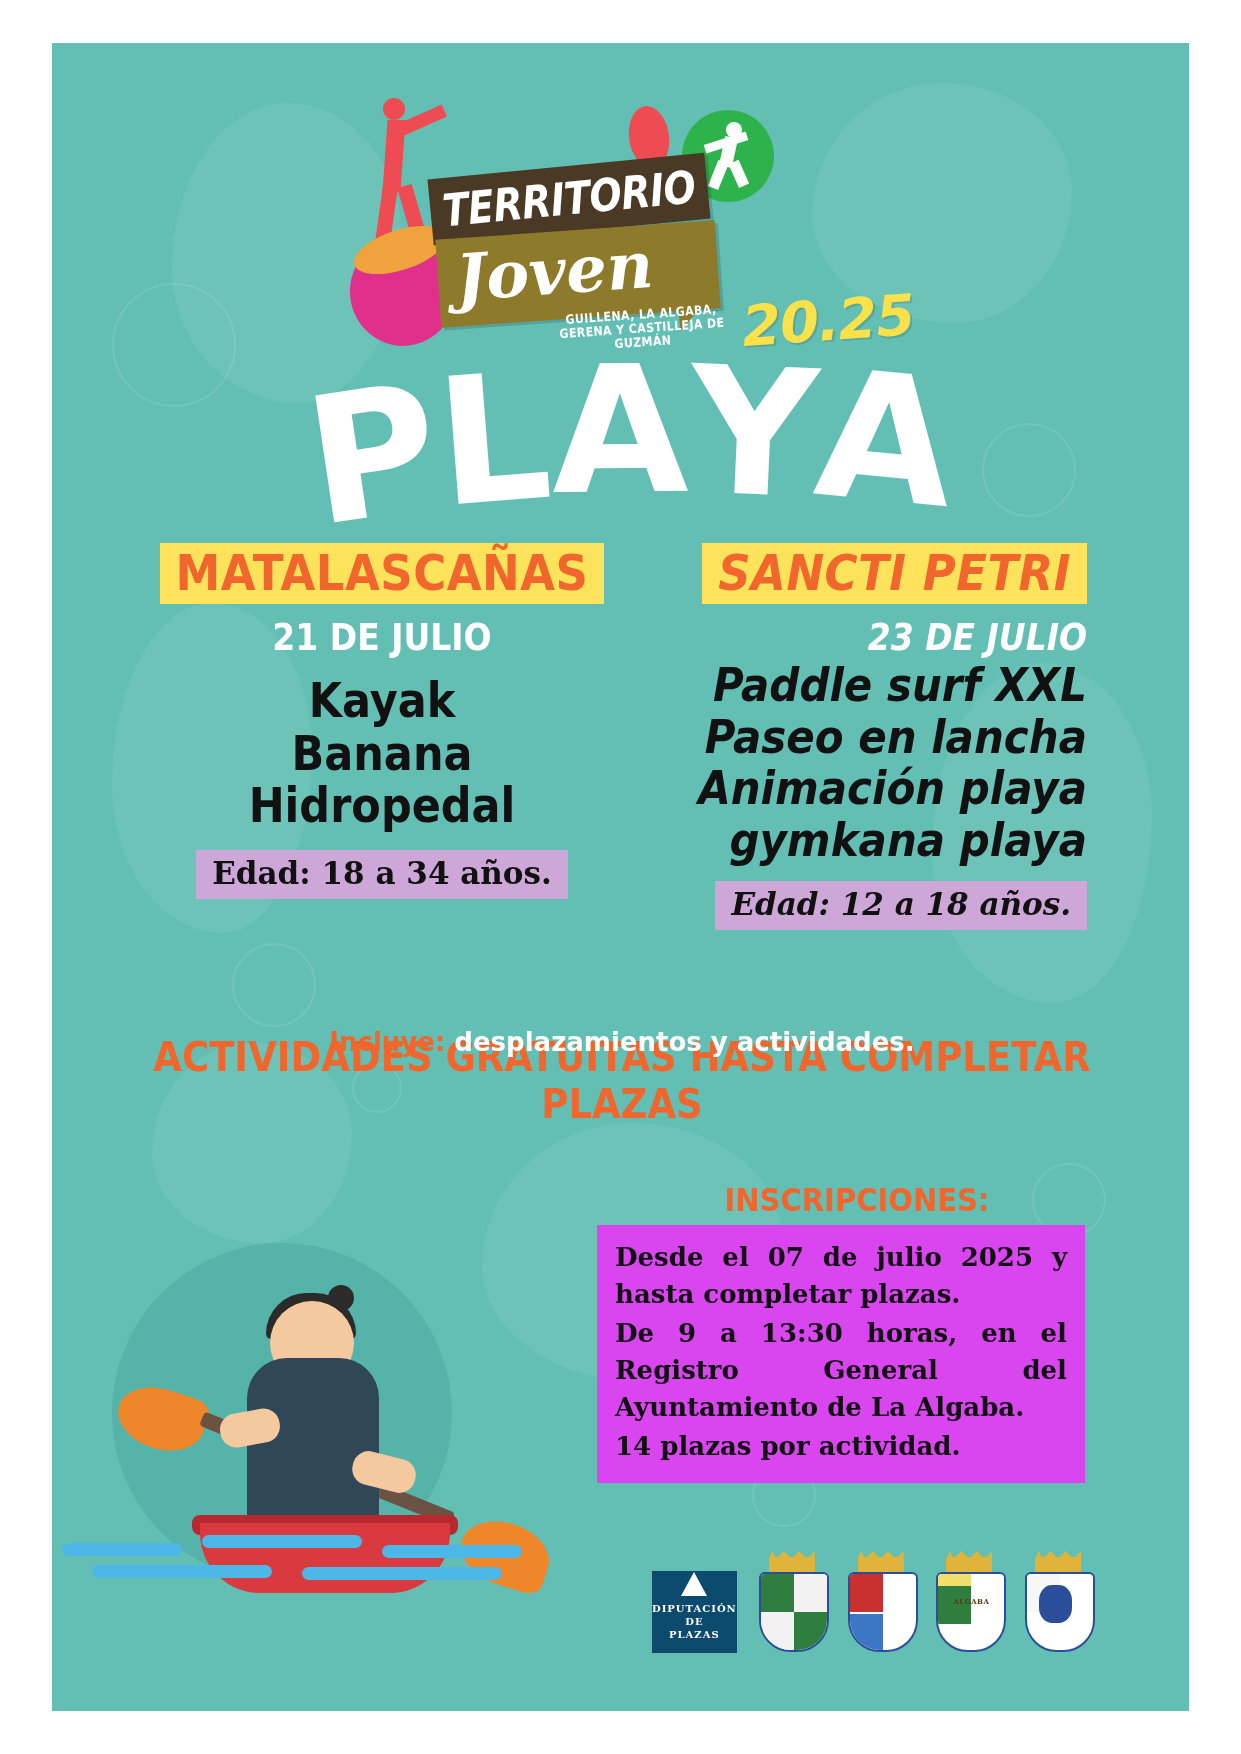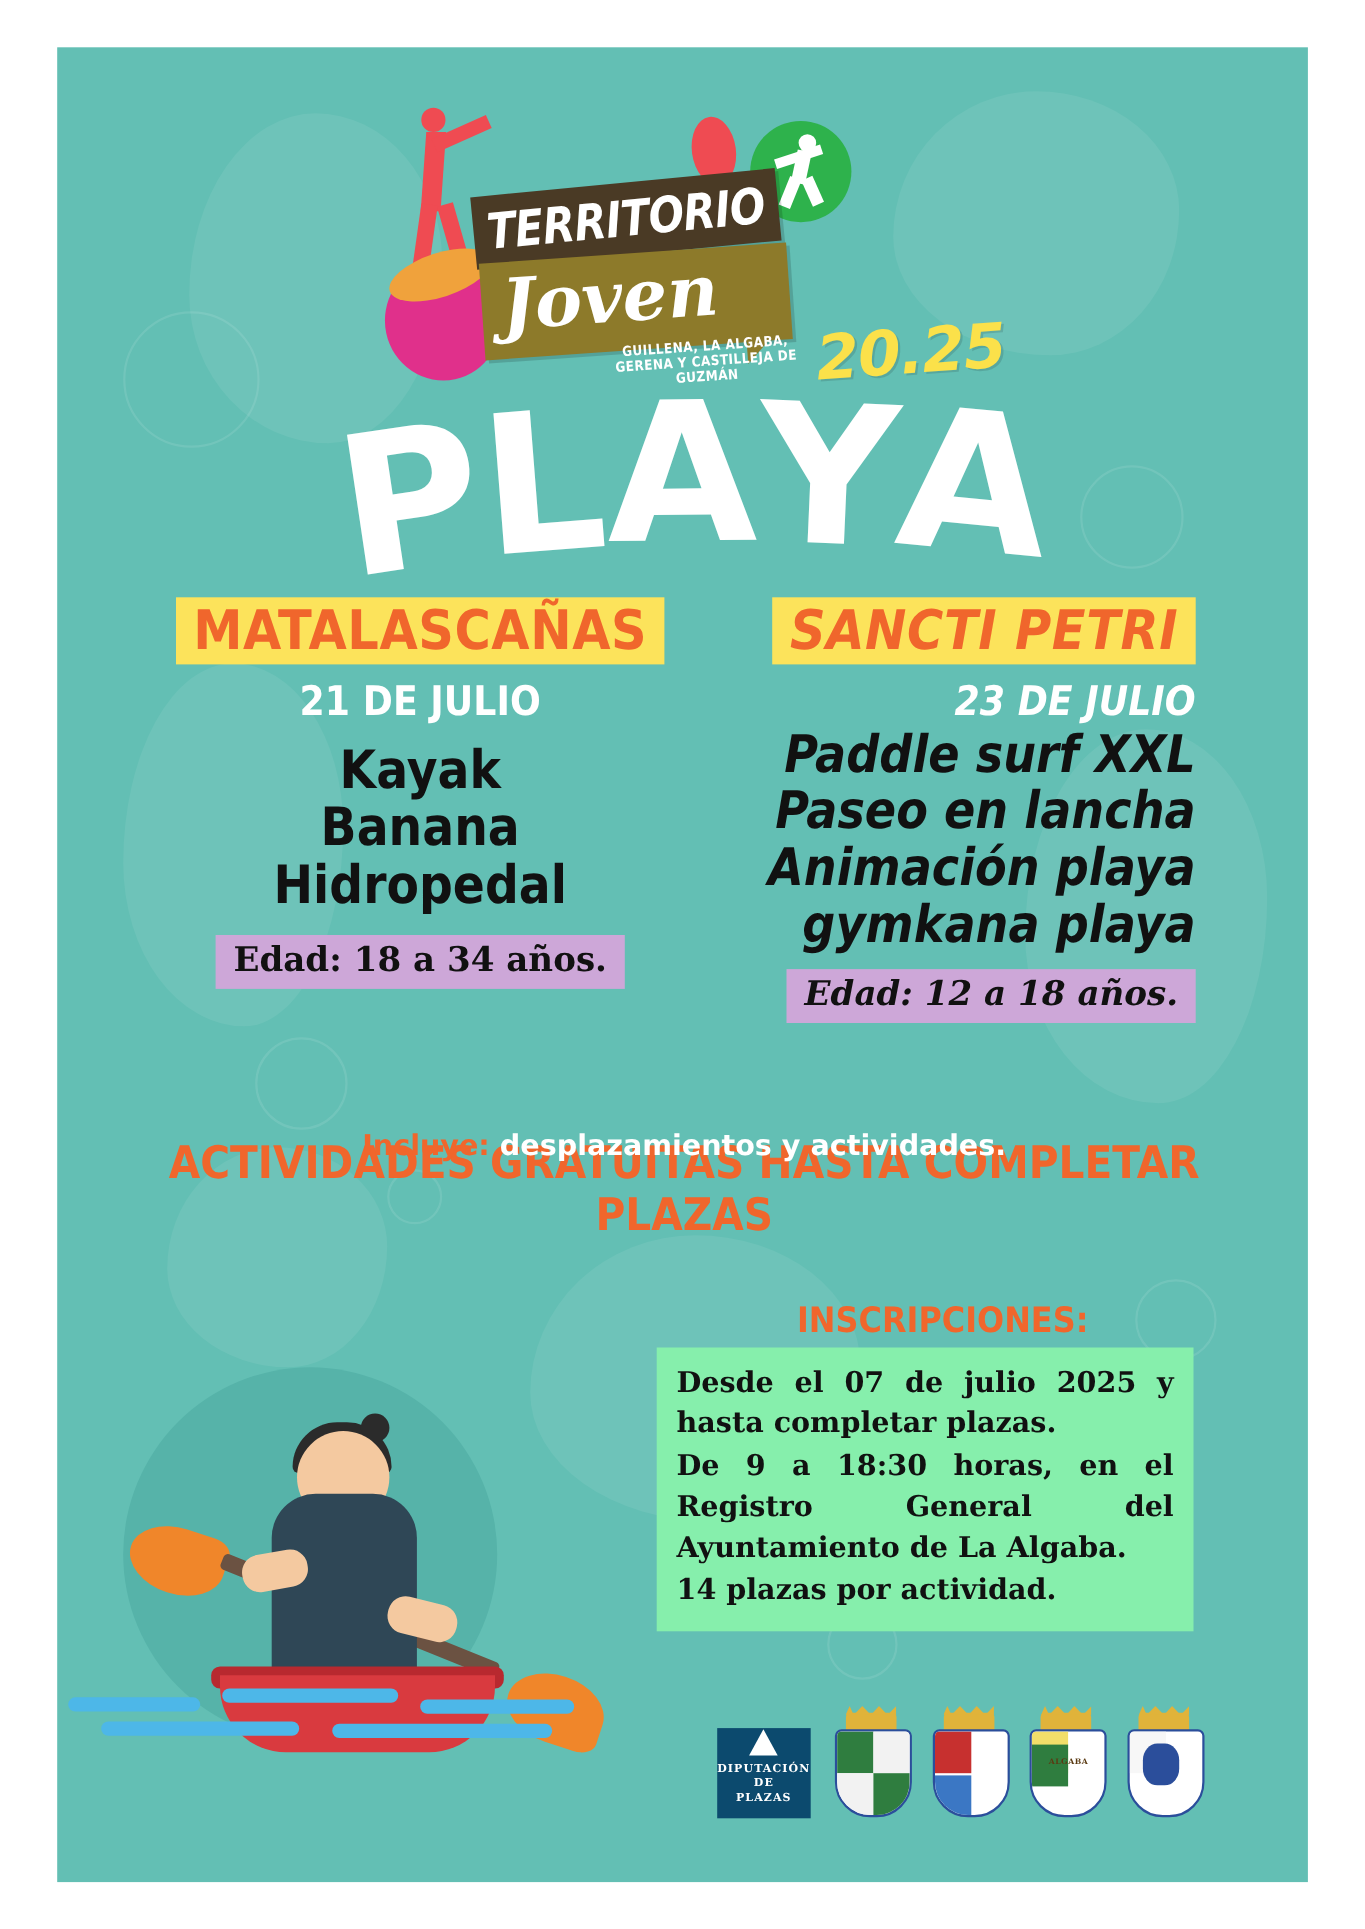--- a/index.html
+++ b/index.html
@@ -316,21 +316,21 @@
     font-family: "DejaVu Sans", sans-serif;
     font-weight: bold;
     font-size: 29px;
     transform: scaleY(1.1);
   }
   .inscripciones-box {
     position: absolute;
     left: 545px; top: 1182px;
     width: 488px;
     padding: 14px 18px 16px 18px;
-    background: #86efac;
+    background: #d946ef;
     box-sizing: border-box;
   }
   .inscripciones-box p {
     margin: 0 0 2px 0;
     color: #111111;
     font-family: "DejaVu Serif", serif;
     font-weight: bold;
     font-size: 26px;
     line-height: 37px;
     text-align: justify;
@@ -615,21 +615,21 @@
 
     <div class="free-line">ACTIVIDADES GRATUITAS HASTA COMPLETAR PLAZAS</div>
     <div class="includes-line">
       <span class="lbl">Incluye:</span>
       <span class="val">desplazamientos y actividades.</span>
     </div>
 
     <div class="inscripciones-title">INSCRIPCIONES:</div>
     <div class="inscripciones-box">
       <p>Desde el 07 de julio 2025 y hasta completar plazas.</p>
-      <p>De 9 a 18:30 horas, en el Registro General del Ayuntamiento de La Algaba.</p>
+      <p>De 9 a 13:30 horas, en el Registro General del Ayuntamiento de La Algaba.</p>
       <p class="last">14 plazas por actividad.</p>
     </div>
 
     <div class="kayak-scene">
       <div class="kayak-circle"></div>
       <div class="paddle-blade-a"></div>
       <div class="paddle-shaft"></div>
       <div class="paddle-blade-b"></div>
       <div class="paddler-hair"></div>
       <div class="paddler-head"></div>

